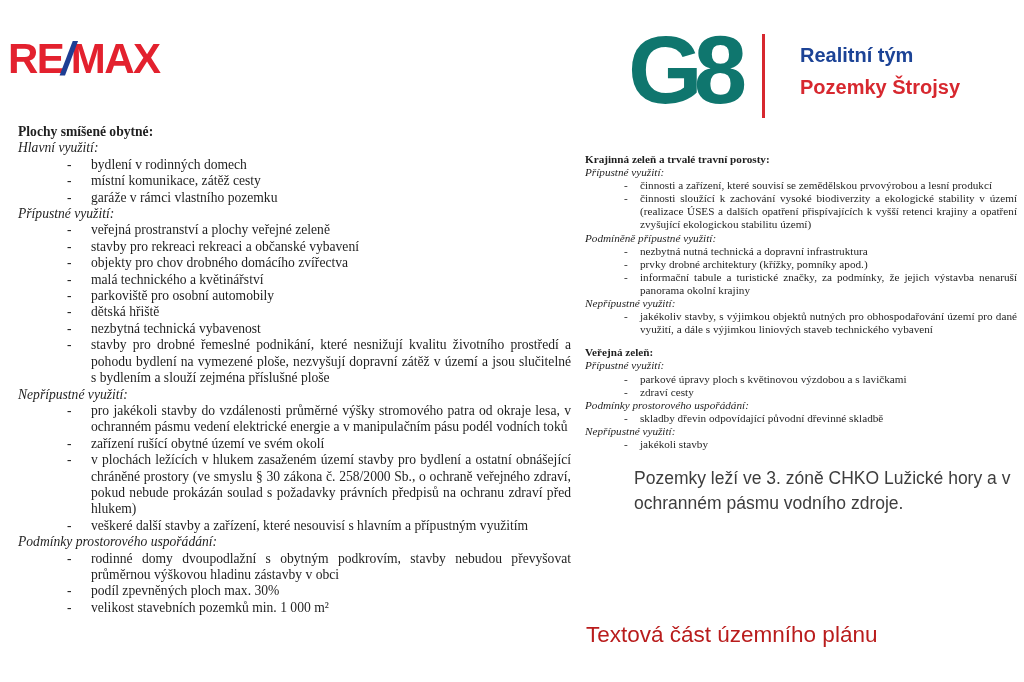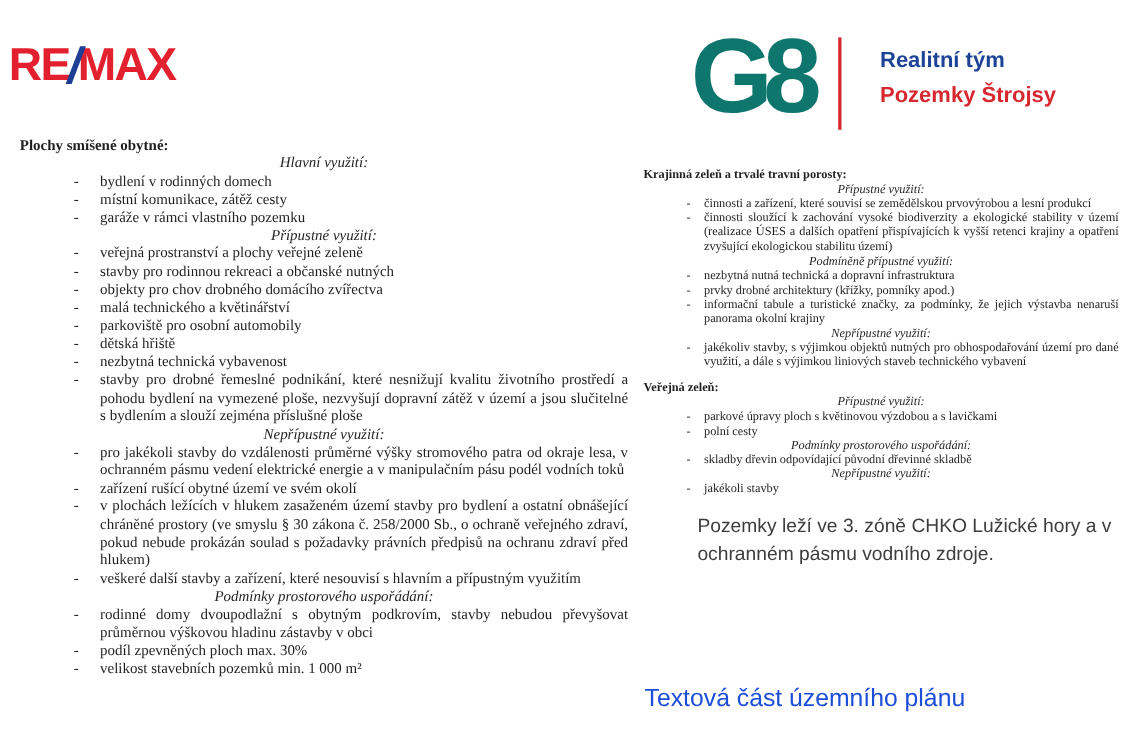--- a/index.html
+++ b/index.html
@@ -48,21 +48,21 @@
   #left-column {
     left: 18px; top: 124px; width: 553px;
     font-size: 13.6px; line-height: 16.4px;
   }
   #right-column {
     left: 585px; top: 153px; width: 432px;
     font-size: 11.2px; line-height: 13.1px;
   }
   .doc-block + .doc-block { margin-top: 10px; }
   .block-title { font-weight: bold; }
-  .sec-heading { font-style: italic; text-align: center; }
+  .sec-heading { font-style: italic; }
   .bullet-item { position: relative; text-align: justify; }
   #left-column .bullet-item { padding-left: 73px; }
   #left-column .bullet-item .dash { position: absolute; left: 49px; }
   #right-column .bullet-item { padding-left: 55px; }
   #right-column .bullet-item .dash { position: absolute; left: 39px; }
   .bullet-item:last-child .bullet-text { text-align-last: left; }
 
   
   .zone-note {
     position: absolute; left: 586px; top: 466px; width: 424px;
@@ -92,21 +92,21 @@
 
 <div class="doc-col" id="left-column">
     <div class="doc-block">
       <div class="block-title">Plochy smíšené obytné:</div>
       <div class="sec-heading">Hlavní využití:</div>
       <div class="bullet-item"><span class="dash">-</span><span class="bullet-text">bydlení v rodinných domech</span></div>
       <div class="bullet-item"><span class="dash">-</span><span class="bullet-text">místní komunikace, zátěž cesty</span></div>
       <div class="bullet-item"><span class="dash">-</span><span class="bullet-text">garáže v rámci vlastního pozemku</span></div>
       <div class="sec-heading">Přípustné využití:</div>
       <div class="bullet-item"><span class="dash">-</span><span class="bullet-text">veřejná prostranství a plochy veřejné zeleně</span></div>
-      <div class="bullet-item"><span class="dash">-</span><span class="bullet-text">stavby pro rodinnou rekreaci a občanské nutných</span></div>
+      <div class="bullet-item"><span class="dash">-</span><span class="bullet-text">stavby pro rekreaci rekreaci a občanské vybavení</span></div>
       <div class="bullet-item"><span class="dash">-</span><span class="bullet-text">objekty pro chov drobného domácího zvířectva</span></div>
       <div class="bullet-item"><span class="dash">-</span><span class="bullet-text">malá technického a květinářství</span></div>
       <div class="bullet-item"><span class="dash">-</span><span class="bullet-text">parkoviště pro osobní automobily</span></div>
       <div class="bullet-item"><span class="dash">-</span><span class="bullet-text">dětská hřiště</span></div>
       <div class="bullet-item"><span class="dash">-</span><span class="bullet-text">nezbytná technická vybavenost</span></div>
       <div class="bullet-item"><span class="dash">-</span><span class="bullet-text">stavby pro drobné řemeslné podnikání, které nesnižují kvalitu životního prostředí a pohodu bydlení na vymezené ploše, nezvyšují dopravní zátěž v území a jsou slučitelné s bydlením a slouží zejména příslušné ploše</span></div>
       <div class="sec-heading">Nepřípustné využití:</div>
       <div class="bullet-item"><span class="dash">-</span><span class="bullet-text">pro jakékoli stavby do vzdálenosti průměrné výšky stromového patra od okraje lesa, v ochranném pásmu vedení elektrické energie a v manipulačním pásu podél vodních toků</span></div>
       <div class="bullet-item"><span class="dash">-</span><span class="bullet-text">zařízení rušící obytné území ve svém okolí</span></div>
       <div class="bullet-item"><span class="dash">-</span><span class="bullet-text">v plochách ležících v hlukem zasaženém území stavby pro bydlení a ostatní obnášející chráněné prostory (ve smyslu § 30 zákona č. 258/2000 Sb., o ochraně veřejného zdraví, pokud nebude prokázán soulad s požadavky právních předpisů na ochranu zdraví před hlukem)</span></div>
@@ -127,22 +127,22 @@
       <div class="bullet-item"><span class="dash">-</span><span class="bullet-text">nezbytná nutná technická a dopravní infrastruktura</span></div>
       <div class="bullet-item"><span class="dash">-</span><span class="bullet-text">prvky drobné architektury (křížky, pomníky apod.)</span></div>
       <div class="bullet-item"><span class="dash">-</span><span class="bullet-text">informační tabule a turistické značky, za podmínky, že jejich výstavba nenaruší panorama okolní krajiny</span></div>
       <div class="sec-heading">Nepřípustné využití:</div>
       <div class="bullet-item"><span class="dash">-</span><span class="bullet-text">jakékoliv stavby, s výjimkou objektů nutných pro obhospodařování území pro dané využití, a dále s výjimkou liniových staveb technického vybavení</span></div>
     </div>
     <div class="doc-block">
       <div class="block-title">Veřejná zeleň:</div>
       <div class="sec-heading">Přípustné využití:</div>
       <div class="bullet-item"><span class="dash">-</span><span class="bullet-text">parkové úpravy ploch s květinovou výzdobou a s lavičkami</span></div>
-      <div class="bullet-item"><span class="dash">-</span><span class="bullet-text">polní cesty</span></div>
+      <div class="bullet-item"><span class="dash">-</span><span class="bullet-text">zdraví cesty</span></div>
       <div class="sec-heading">Podmínky prostorového uspořádání:</div>
       <div class="bullet-item"><span class="dash">-</span><span class="bullet-text">skladby dřevin odpovídající původní dřevinné skladbě</span></div>
       <div class="sec-heading">Nepřípustné využití:</div>
       <div class="bullet-item"><span class="dash">-</span><span class="bullet-text">jakékoli stavby</span></div>
     </div>
   </div>
 
 <div class="zone-note">Pozemky leží ve 3. zóně CHKO Lužické hory a v ochranném pásmu vodního zdroje.</div>
-<div class="doc-caption" style="color: #1d4ed8;">Textová část územního plánu</div>
+<div class="doc-caption" style="color: #b91c1c;">Textová část územního plánu</div>
 
 </body></html>

